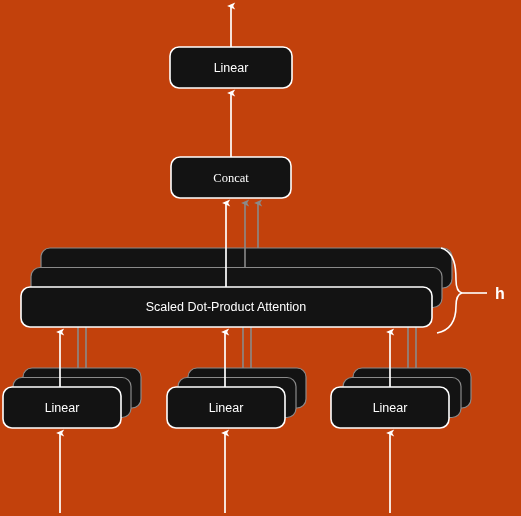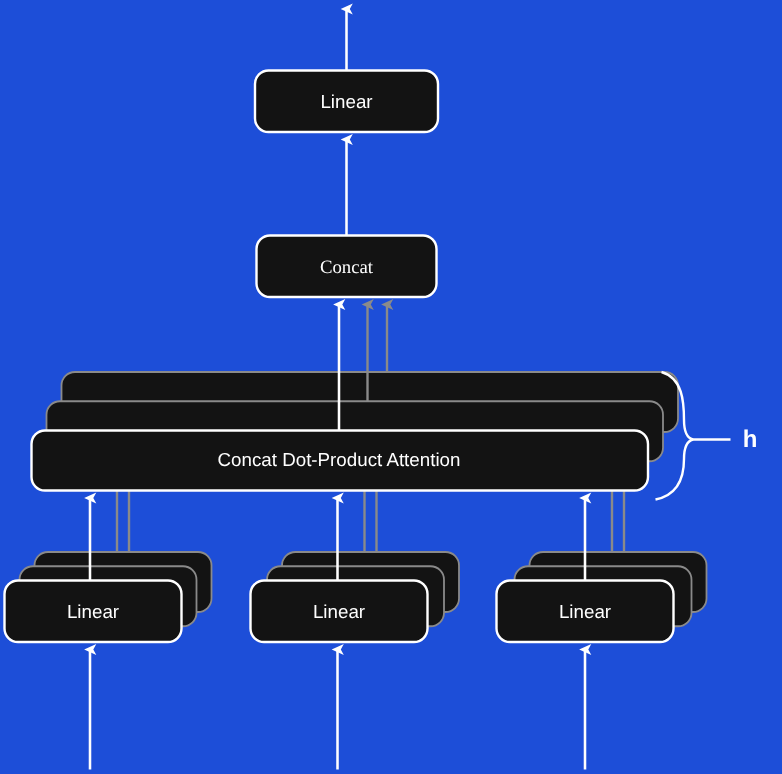--- a/index.html
+++ b/index.html
@@ -4,21 +4,21 @@
 <style>
   html, body {
     margin: 0;
     padding: 0;
     background: #131313;
   }
   #canvas {
     position: relative;
     width: 521px;
     height: 516px;
-    background: #1d4ed8;
+    background: #c2410c;
     overflow: hidden;
     font-family: "Liberation Sans", sans-serif;
   }
   #svg-layer {
     position: absolute;
     left: 0;
     top: 0;
     width: 521px;
     height: 516px;
   }
@@ -121,21 +121,21 @@
                C 458 294, 456 298, 456 306
                C 456 318, 452 330, 437 333"></path>
       <line x1="462" y1="293" x2="487" y2="293"></line>
     </g>
   </svg>
 
   <div class="box-label" style="left:231px; top:67.5px;">Linear</div>
 
   <div class="box-label" style="left:231px; top:177.5px;font-family:Liberation Serif, serif;">Concat</div>
 
-  <div class="box-label" style="left:226px; top:307px;">Concat Dot-Product Attention</div>
+  <div class="box-label" style="left:226px; top:307px;">Scaled Dot-Product Attention</div>
 
   <div class="box-label" style="left:62px; top:407.5px;">Linear</div>
 
   <div class="box-label" style="left:226px; top:407.5px;">Linear</div>
 
   <div class="box-label" style="left:390px; top:407.5px;">Linear</div>
 
   <div class="h-label" style="left:500px; top:294px;">h</div>
 
 </div>

